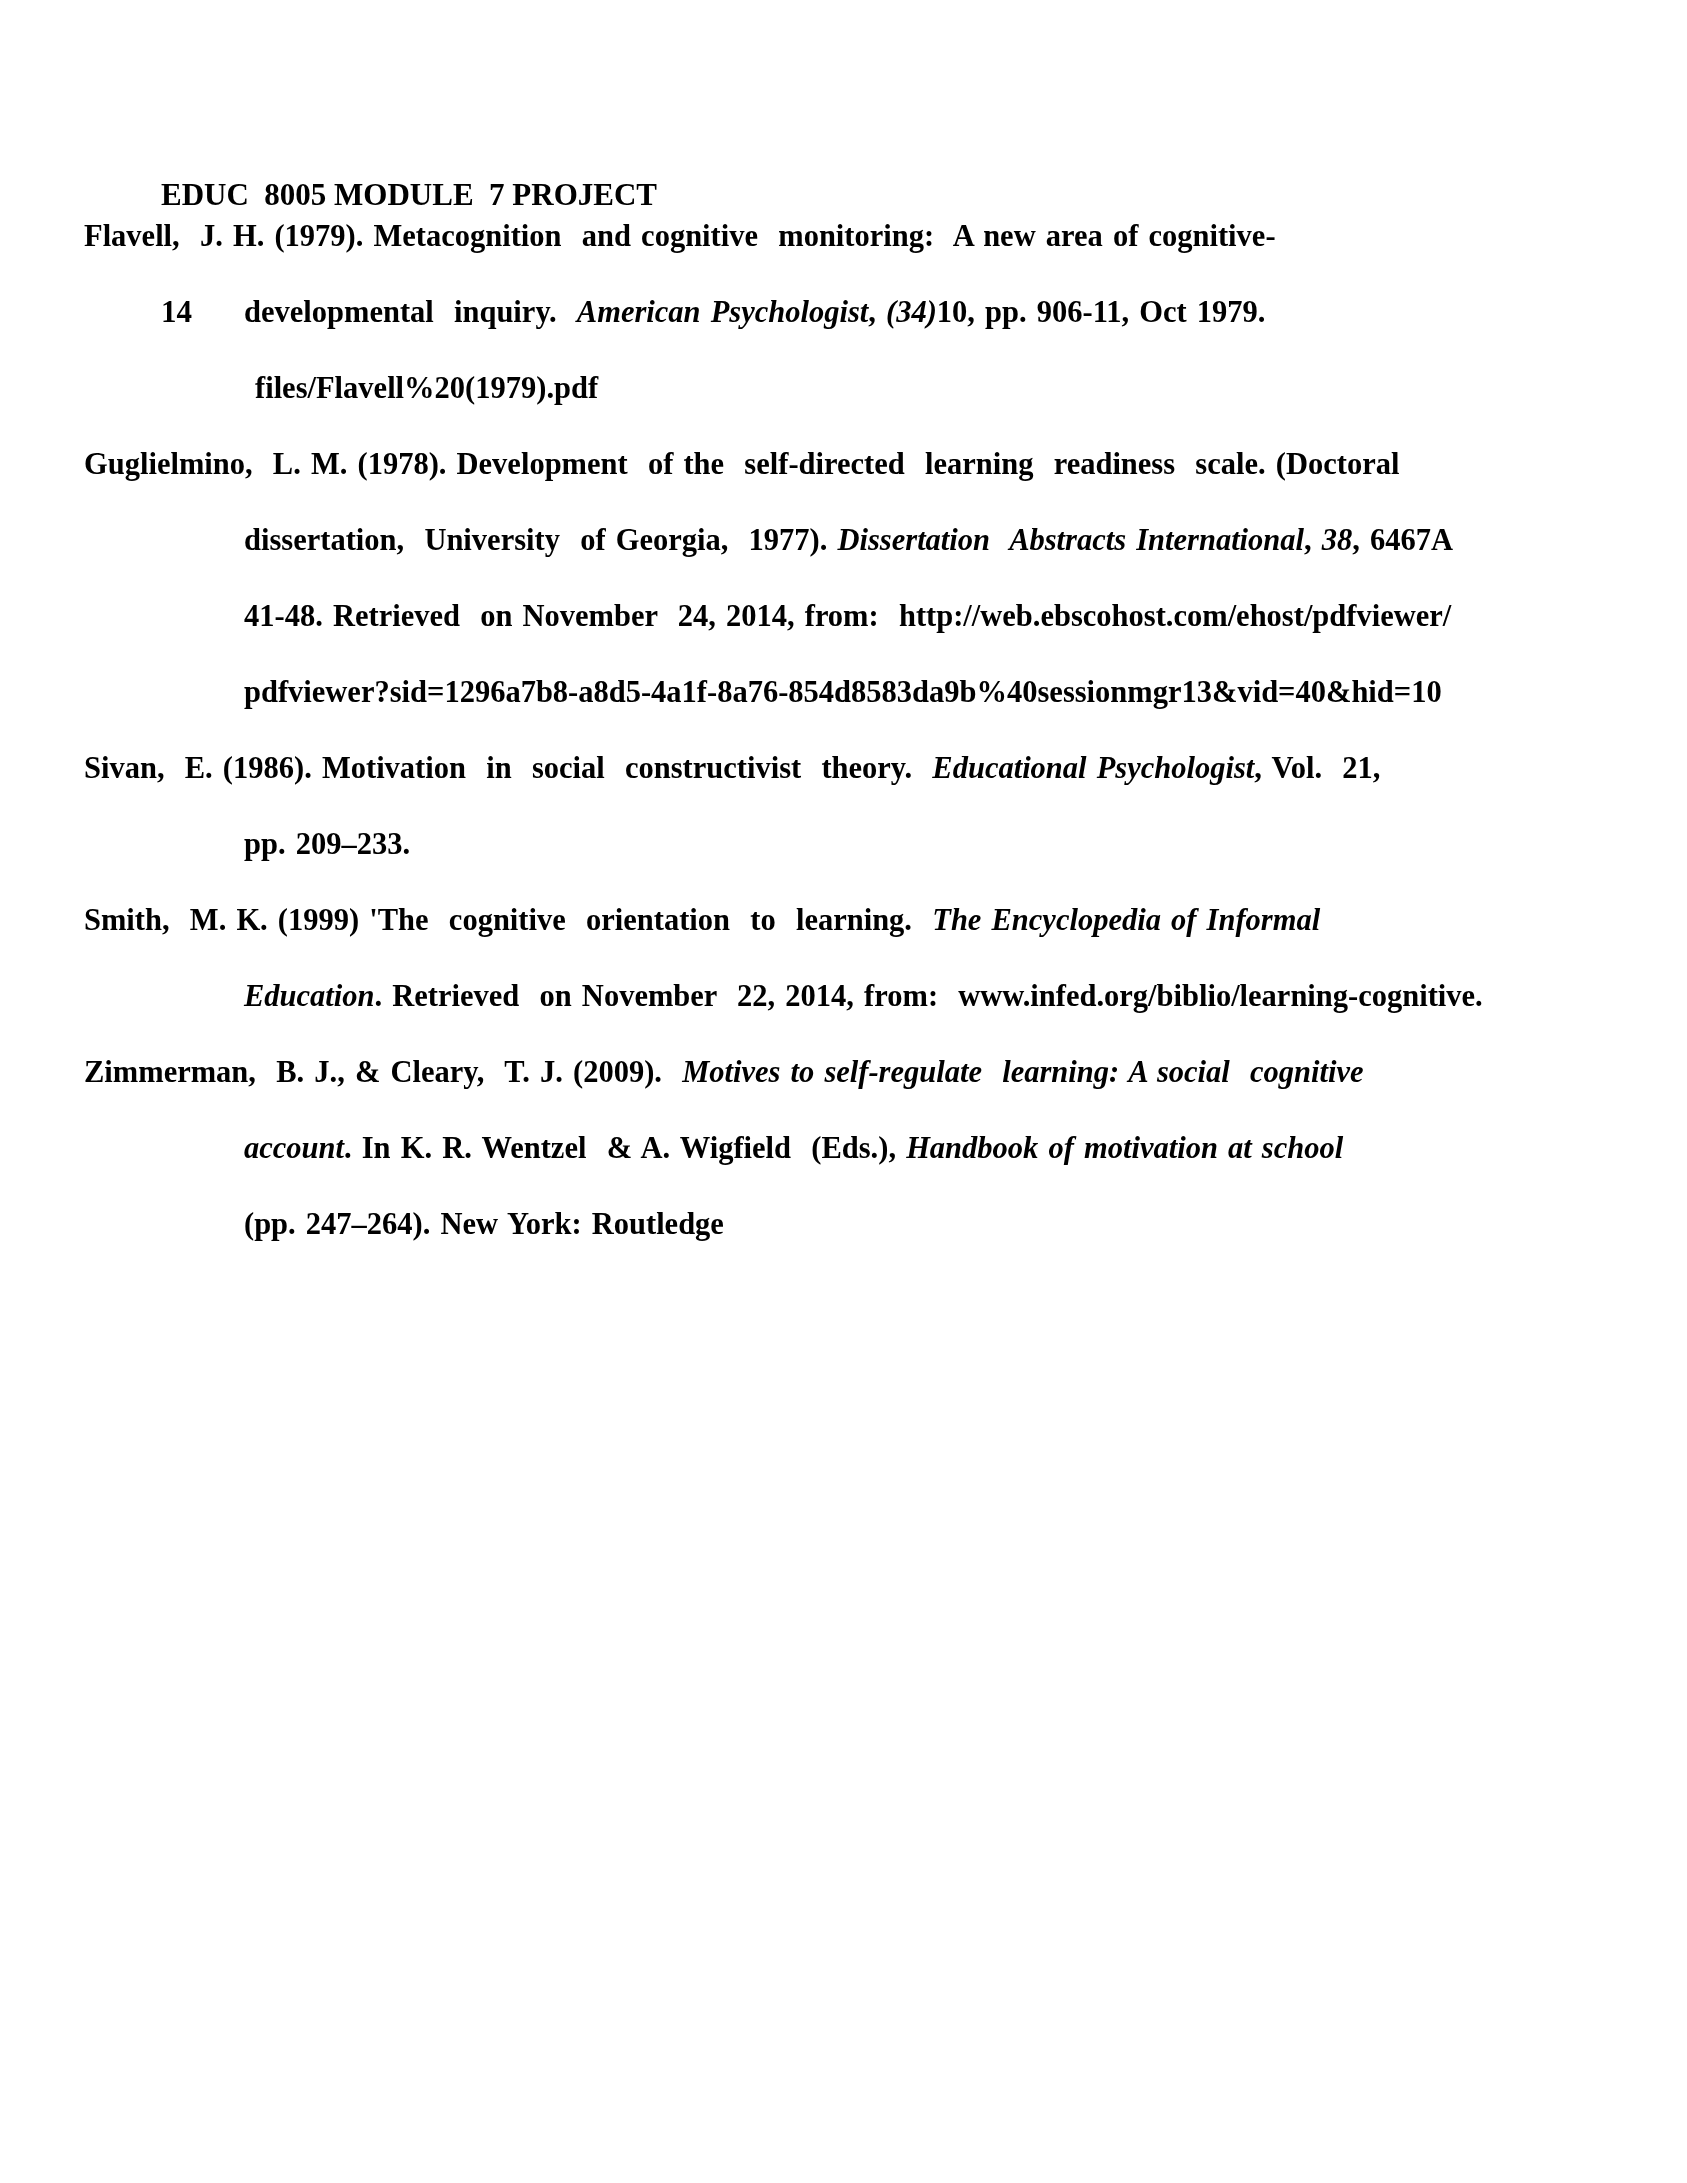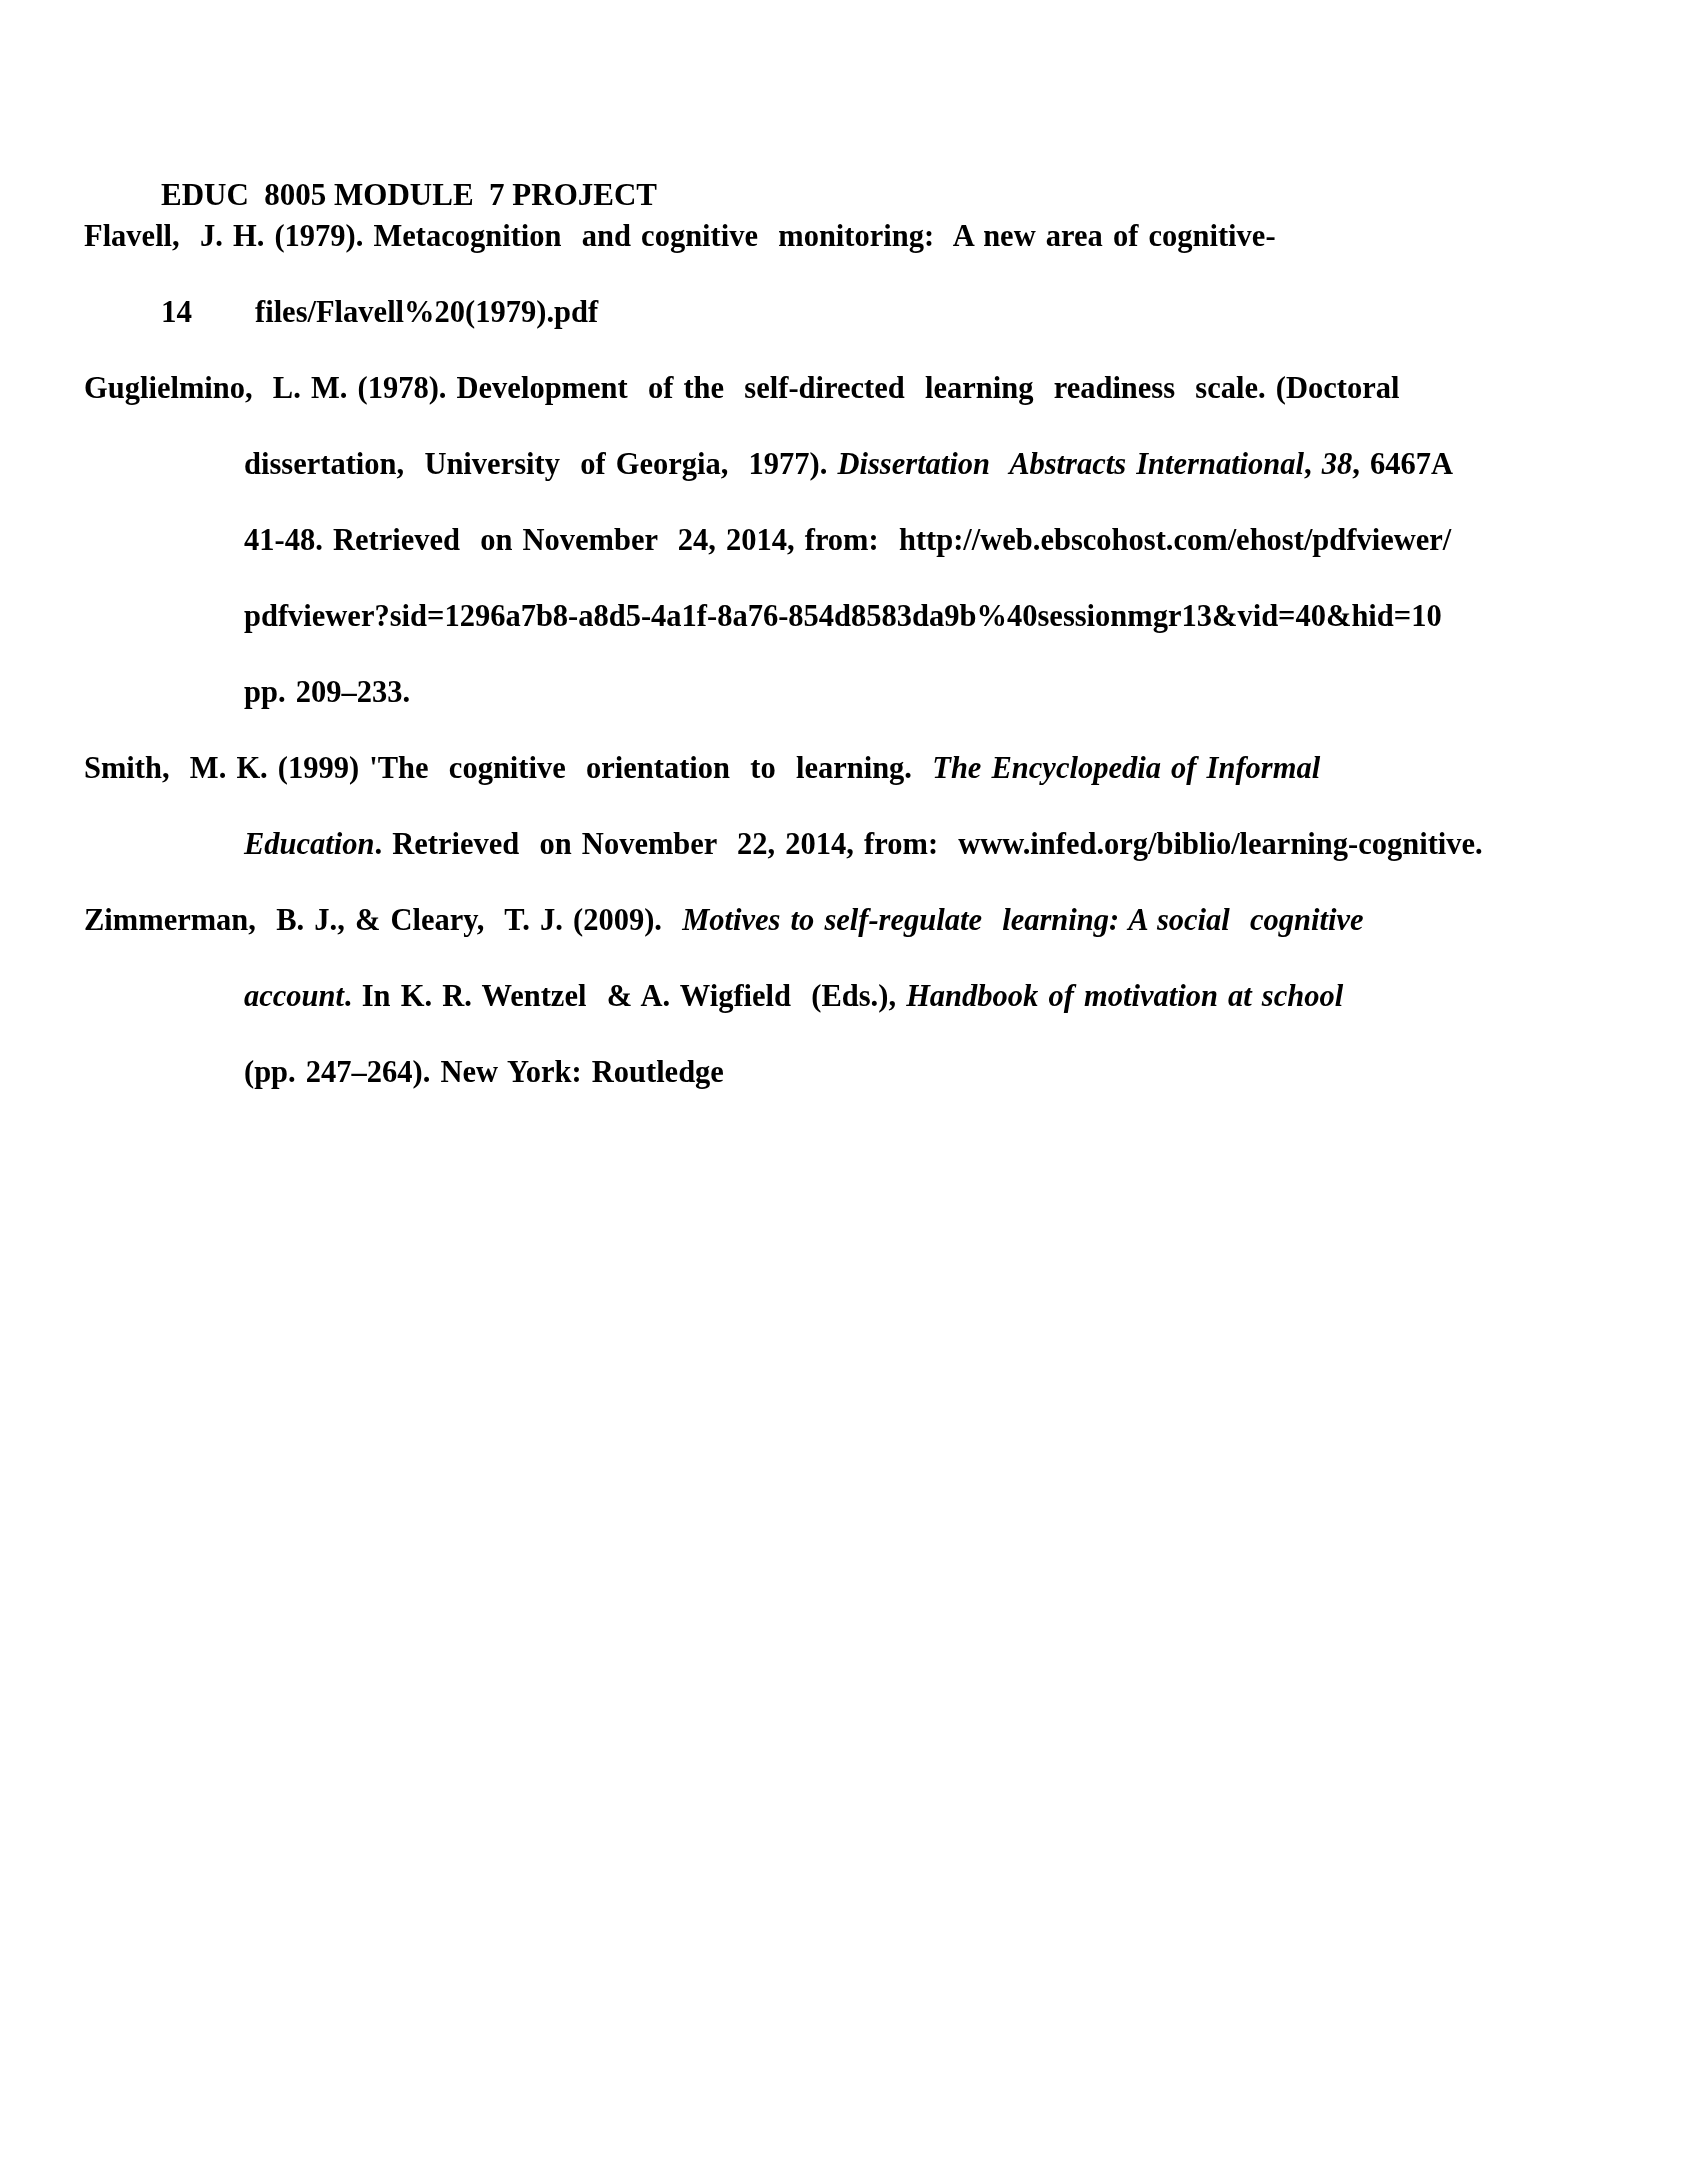--- a/index.html
+++ b/index.html
@@ -42,25 +42,27 @@
 </head>
 <body>
 
 <div class="page">
   <div class="header">
     <div>EDUC  8005 MODULE  7 PROJECT</div>
     <div>14</div>
   </div>
   <div class="refs" id="refs">
       <div class="line ind0"><span class="run">Flavell,  J. H. (1979). Metacognition  and cognitive  monitoring:  A new area of cognitive-</span></div>
+      <div class="line ind1"><span class="run">developmental  inquiry.  </span><span class="run it">American Psychologist</span><span class="run">, </span><span class="run it">(34)</span><span class="run">10, pp. 906-11, Oct 1979.</span></div>
       <div class="line ind2"><span class="run">files/Flavell%20(1979).pdf</span></div>
       <div class="line ind0"><span class="run">Guglielmino,  L. M. (1978). Development  of the  self-directed  learning  readiness  scale. (Doctoral</span></div>
       <div class="line ind1"><span class="run">dissertation,  University  of Georgia,  1977). </span><span class="run it">Dissertation  Abstracts International</span><span class="run">, </span><span class="run it">38</span><span class="run">, 6467A</span></div>
       <div class="line ind1"><span class="run">41-48. Retrieved  on November  24, 2014, from:  http://web.ebscohost.com/ehost/pdfviewer/</span></div>
       <div class="line ind1"><span class="run">pdfviewer?sid=1296a7b8-a8d5-4a1f-8a76-854d8583da9b%40sessionmgr13&amp;vid=40&amp;hid=10</span></div>
+      <div class="line ind0"><span class="run">Sivan,  E. (1986). Motivation  in  social  constructivist  theory.  </span><span class="run it">Educational Psychologist</span><span class="run">, Vol.  21,</span></div>
       <div class="line ind1"><span class="run">pp. 209–233.</span></div>
       <div class="line ind0"><span class="run">Smith,  M. K. (1999) 'The  cognitive  orientation  to  learning.  </span><span class="run it">The Encyclopedia of Informal</span></div>
       <div class="line ind1"><span class="run it">Education</span><span class="run">. Retrieved  on November  22, 2014, from:  www.infed.org/biblio/learning-cognitive.</span></div>
       <div class="line ind0"><span class="run">Zimmerman,  B. J., &amp; Cleary,  T. J. (2009).  </span><span class="run it">Motives to self-regulate  learning: A social  cognitive</span></div>
       <div class="line ind1"><span class="run it">account</span><span class="run">. In K. R. Wentzel  &amp; A. Wigfield  (Eds.), </span><span class="run it">Handbook of motivation at school</span></div>
       <div class="line ind1"><span class="run">(pp. 247–264). New York: Routledge</span></div>
     </div>
 </div>
 
 

